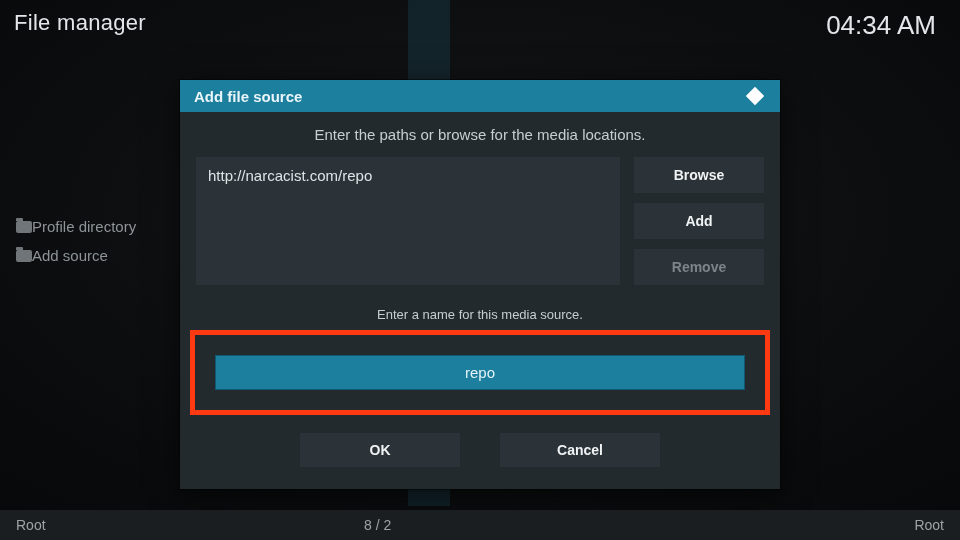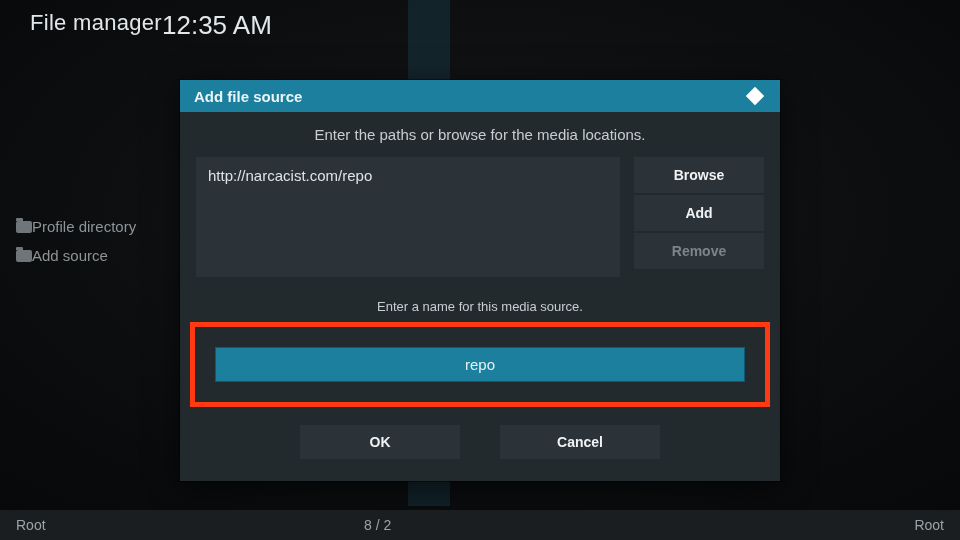--- a/index.html
+++ b/index.html
@@ -4,21 +4,21 @@
 <style>
   * { margin: 0; padding: 0; box-sizing: border-box; }
   html, body { width: 960px; height: 540px; overflow: hidden; }
   body {
     background: radial-gradient(ellipse 900px 500px at 50% 40%, #141618 0%, #0a0c0d 55%, #040506 100%);
     font-family: "Segoe UI", "Helvetica Neue", Arial, sans-serif;
     color: #cfd3d6;
     position: relative;
   }
   
-  .topbar { position: absolute; top: 10px; left: 0; right: 10px; height: 40px; display:flex; align-items:flex-start; padding: 0 14px; margin-left: 16px; }
+  .topbar { position: absolute; top: 10px; left: 0; right: 10px; height: 40px; display:flex; justify-content:space-between; align-items:flex-start; padding: 0 14px; }
   .page-title { font-size: 22px; font-weight: 300; color: #e4e7ea; letter-spacing: .3px; }
   .clock { font-size: 26px; font-weight: 300; color: #e4e7ea; }
   
   .vstrip { position:absolute; top:0; bottom:34px; left:408px; width:42px; background: rgba(45,130,160,0.18); }
   
   .sidebar { position:absolute; left:14px; top:212px; width:250px; }
   .sb-row { display:flex; align-items:center; padding:6px 2px; color:#8e9498; font-size:15px; cursor:pointer; }
   .sb-row .folder { width:16px; height:12px; border-radius:2px; background:#6f7579; position:relative; }
   .sb-row .folder::before { content:""; position:absolute; top:-3px; left:0; width:7px; height:3px; background:#6f7579; border-radius:1px 1px 0 0; }
   
@@ -34,21 +34,21 @@
   }
   .dialog-title { color:#eaf5f9; font-size:15px; font-weight:600; }
   .kodi-logo { display:flex; gap:2px; }
   .kodi-logo svg { width:22px; height:22px; fill:#ffffff; }
   .dialog-body { padding: 14px 16px 22px; }
   .hint { text-align:center; font-size:15px; color:#c7cdd1; margin-bottom:14px; }
   .media-row { display:flex; gap:14px; margin-bottom:22px; }
   .paths-box {
     flex:1; min-height:120px; background:#2b3338; padding:10px 12px; color:#dfe3e6; font-size:15px;
   }
-  .side-buttons { width:130px; display:flex; flex-direction:column; gap:2px; }
+  .side-buttons { width:130px; display:flex; flex-direction:column; gap:10px; }
   .sbtn {
     background:#2b3338; color:#f0f2f4; font-size:14px; font-weight:600;
     text-align:center; padding:10px 0; cursor:pointer;
   }
   .sbtn.disabled { color:#7d848a; cursor:default; }
   .name-hint { text-align:center; font-size:13px; color:#c7cdd1; margin-bottom:8px; }
   .name-input-wrap {
     border:5px solid #ff3a12; padding:20px; margin: 7px -6px 18px;
   }
   .name-input {
@@ -71,21 +71,21 @@
   .footer .count-b { flex:1; text-align:left; padding-left:28px; }
   .footer .right-root { flex:0 0 80px; text-align:right; }
 </style>
 </head>
 <body>
 
 <div class="vstrip"></div>
 
 <div class="topbar">
   <div class="page-title">File manager</div>
-  <div class="clock">12:35 AM</div>
+  <div class="clock">04:34 AM</div>
 </div>
 
 <div class="sidebar">
   <div class="sb-row">
     <span class="folder"></span>
     <span>Profile directory</span>
   </div>
   <div class="sb-row">
     <span class="folder"></span>
     <span>Add source</span>

